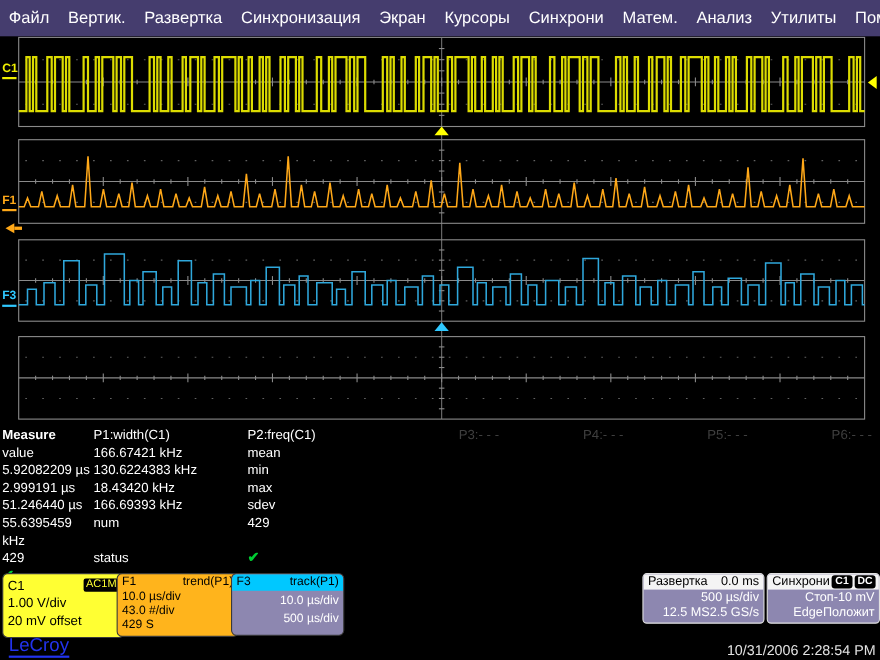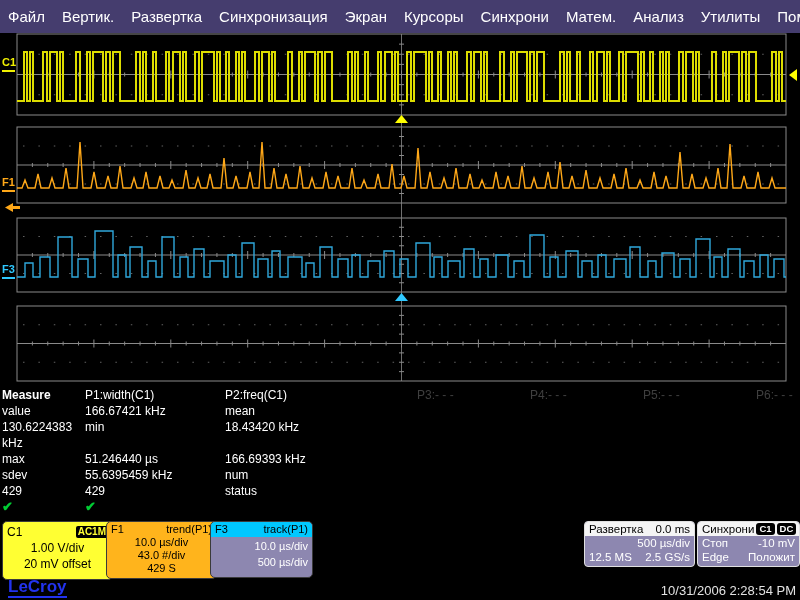--- a/index.html
+++ b/index.html
@@ -18,37 +18,37 @@
   .m-right{}
   .check{color:#00cc33;font-weight:bold;font-size:13px}
   .p-empty{position:absolute;top:387px;color:#3f3f3f;font-size:12px;line-height:16px;z-index:2}
 
   .desc-box{position:absolute;z-index:3;border-radius:5px;color:#000;border:1px solid #3a3a3a;overflow:hidden}
   .c1-box{left:2px;top:521px;width:101px;height:55px;background:#ffff33;font-size:12px;padding:2px 4px 0 4px}
   .f1-box{left:106px;top:521px;width:101px;height:55px;background:#ffb41c;font-size:11px;padding:1px 4px 0 4px}
   .f3-box{left:210px;top:521px;width:101px;height:55px;background:#8d87b0;font-size:11px;padding:0}
   .row{display:flex;justify-content:space-between;line-height:16px}
   .f1-box .row{line-height:13px}
-  .row-right{text-align:center;line-height:16px}
+  .row-right{text-align:left;line-height:16px}
   .f1-box .row-right{line-height:13px}
   .f3-head{background:#00c8ff;display:flex;justify-content:space-between;padding:0 4px;line-height:15px;color:#000;border-radius:4px 4px 0 0}
   .f3-body{padding:1px 4px;color:#fff;text-align:right;line-height:16px}
 
   .tb-box{position:absolute;z-index:3;background:#8d87b0;border:1px solid #e0e0e0;border-radius:4px;color:#fff;font-size:11.5px;overflow:hidden}
   .timebase-box{left:584px;top:521px;width:109px;height:44px}
   .trigger-box{left:697px;top:521px;width:101px;height:44px}
   .tb-head{background:#f4f4f4;color:#000;display:flex;justify-content:space-between;align-items:center;padding:0 4px;line-height:14px;height:14px}
-  .tb-row{display:flex;justify-content:space-between;padding:0 4px;line-height:14px}
+  .tb-row{display:flex;justify-content:flex-end;padding:0 4px;line-height:14px}
   .tb-row-right{text-align:right;padding:0 4px;line-height:14px}
 
-  .badge-k{background:#000;color:#ffff33;font-weight:bold;font-size:10px;padding:0 2px;border-radius:2px;line-height:12px;height:12px;align-self:center}
+  .badge-k{background:#000;color:#ffff33;font-weight:normal;font-size:10px;padding:0 2px;border-radius:2px;line-height:12px;height:12px;align-self:center}
   .badge-w{background:#000;color:#fff;font-weight:bold;font-size:9.5px;padding:0 3px;border-radius:3px;line-height:12px;height:12px;margin-left:2px}
   .badge-group{display:flex;align-items:center}
 
-  .logo{position:absolute;left:8px;top:577px;font-size:17px;font-weight:bold;color:#2233ee;border-bottom:2px solid #2233ee;z-index:4;line-height:19px}
+  .logo{position:absolute;left:8px;top:577px;font-size:17px;font-weight:normal;color:#2233ee;border-bottom:2px solid #2233ee;z-index:4;line-height:19px}
   .timestamp{position:absolute;right:4px;top:583px;color:#e2e2e2;font-size:13px;z-index:4}
 </style>
 </head>
 <body>
 
 <div class="menubar">
   <span class="menu-item">Файл</span>
   <span class="menu-item">Вертик.</span>
   <span class="menu-item">Развертка</span>
   <span class="menu-item">Синхронизация</span>
@@ -332,23 +332,25 @@
 
 <div class="measure">
   <span class="hdr">Measure</span>
   <span class="m-right">P1:width(C1)</span>
   <span class="m-right">P2:freq(C1)</span>
 
   <span>value</span>
   <span class="m-right">166.67421 kHz</span>
 
   <span>mean</span>
+  <span class="m-right">5.92082209 µs</span>
   <span class="m-right">130.6224383 kHz</span>
 
   <span>min</span>
+  <span class="m-right">2.999191 µs</span>
   <span class="m-right">18.43420 kHz</span>
 
   <span>max</span>
   <span class="m-right">51.246440 µs</span>
   <span class="m-right">166.69393 kHz</span>
 
   <span>sdev</span>
   <span class="m-right">55.6395459 kHz</span>
 
   <span>num</span>

